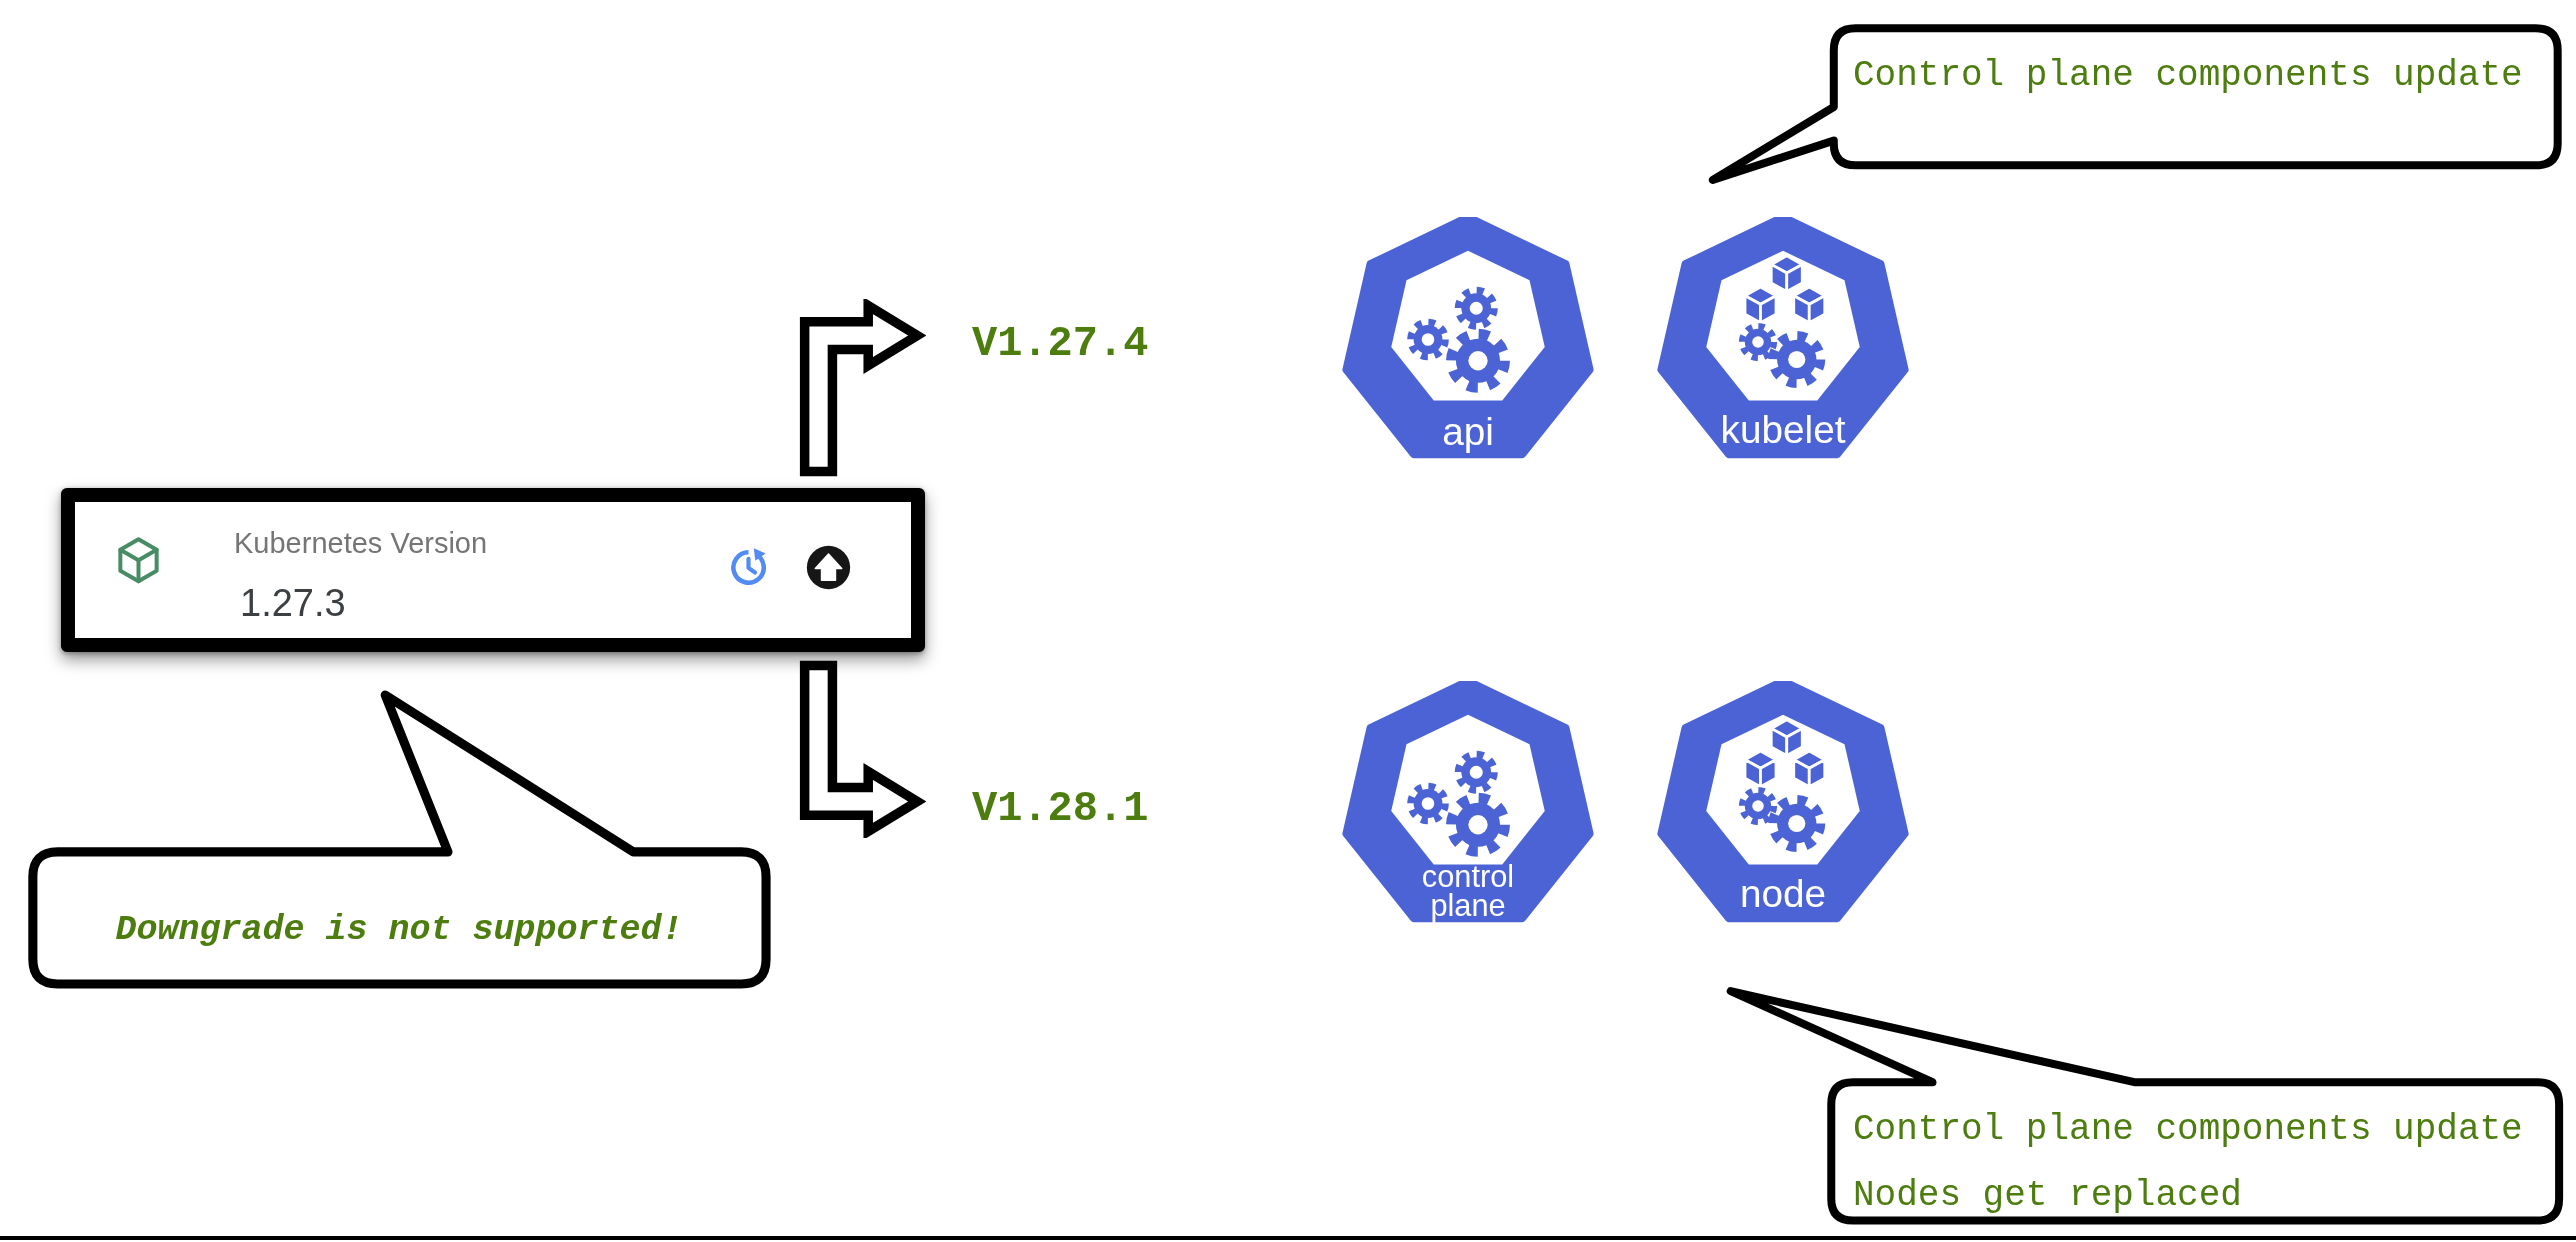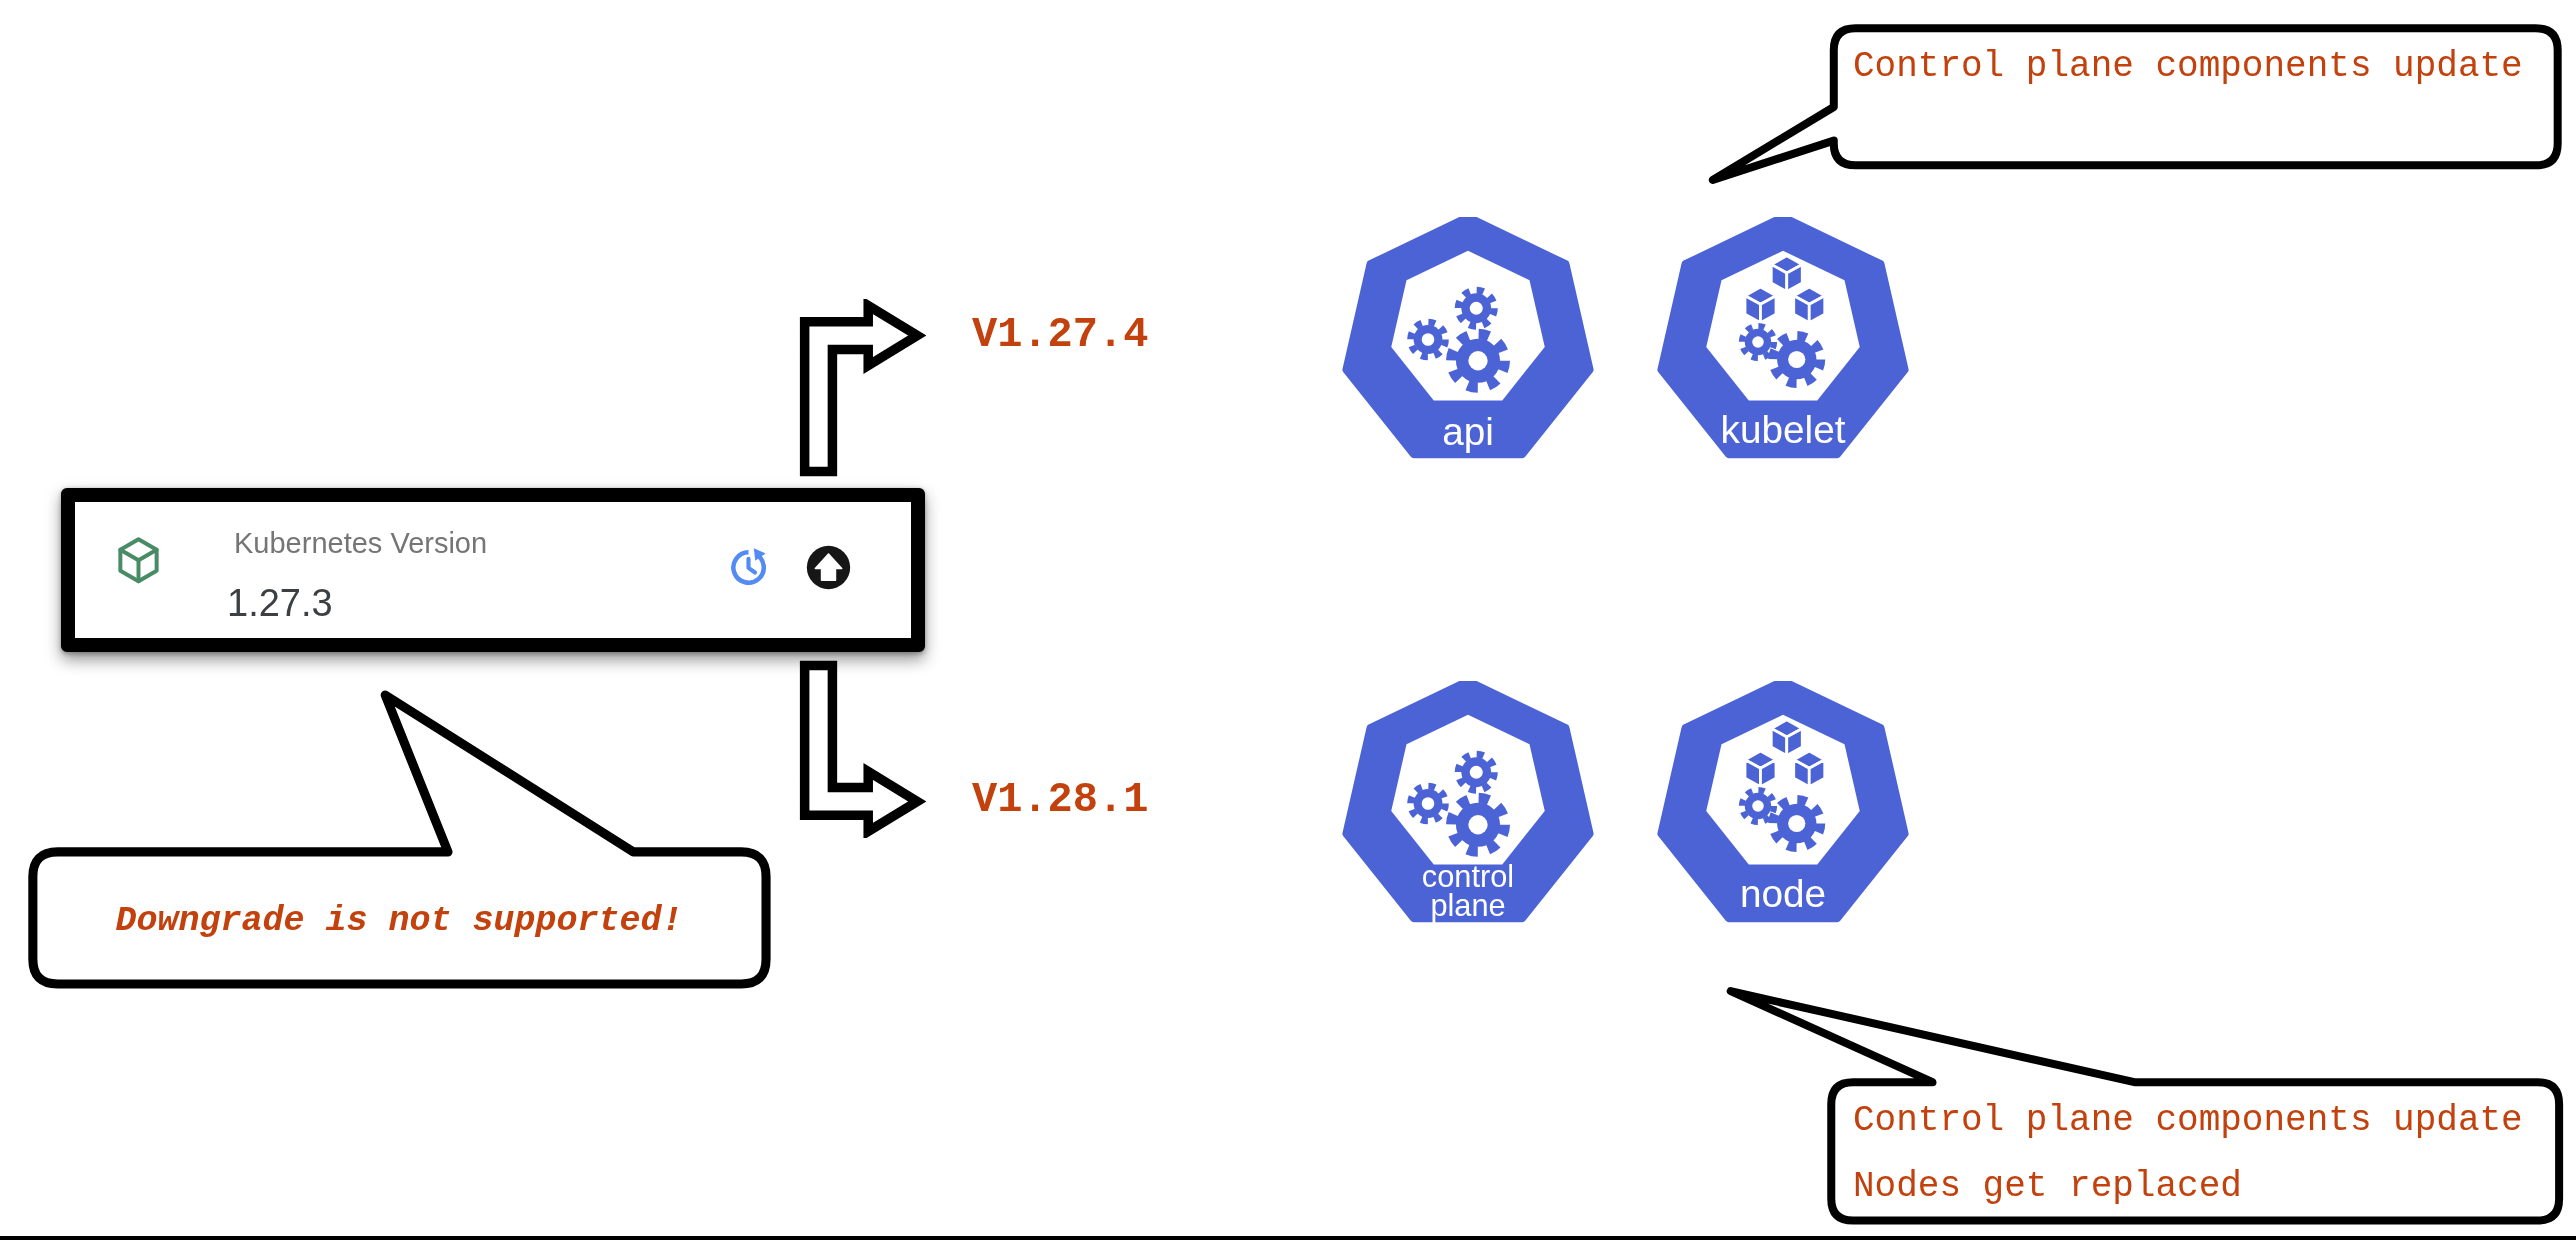--- a/index.html
+++ b/index.html
@@ -5,27 +5,27 @@
   html,body{margin:0;padding:0;background:#fff;}
   #canvas{position:relative;width:2576px;height:1242px;background:#ffffff;overflow:hidden;
           font-family:"Liberation Sans",sans-serif;}
   .abs{position:absolute;}
 
   
   .widget{left:61px;top:488px;width:864px;height:164px;background:#ffffff;
           border:14px solid #000;border-radius:5.8px;box-sizing:border-box;
           box-shadow:0 7.3px 16px rgba(0,0,0,.40),0 1.5px 4.4px rgba(0,0,0,.28);}
   .widget-label{left:159px;top:25px;font-size:29px;line-height:32px;color:#757575;white-space:nowrap;}
-  .widget-value{left:152px;top:80px;font-size:38px;line-height:42px;color:#3c4043;font-weight:400;}
+  .widget-value{left:165px;top:80px;font-size:38px;line-height:42px;color:#3c4043;font-weight:400;}
   .pkg-icon{left:41px;top:34px;}
   .refresh-icon{left:653px;top:45px;cursor:pointer;}
   .upgrade-btn{left:730px;top:42px;cursor:pointer;}
 
   
-  .mono{font-family:"Liberation Mono",monospace;color:#c2410c;white-space:nowrap;}
+  .mono{font-family:"Liberation Mono",monospace;color:#4d7c0f;white-space:nowrap;margin-top:9px;}
   .vlabel{font-size:42px;font-weight:bold;line-height:47px;}
   .callout-line{font-size:36px;line-height:42px;}
   .downgrade-text{font-size:35px;font-weight:bold;line-height:41px;text-align:center;font-style:italic;}
 
   
   .hepta-label{fill:#ffffff;font-family:"Liberation Sans",sans-serif;}
 
   .bottom-rule{left:0;top:1236px;width:2576px;height:3.6px;background:#000;}
 
   svg{display:block;}

